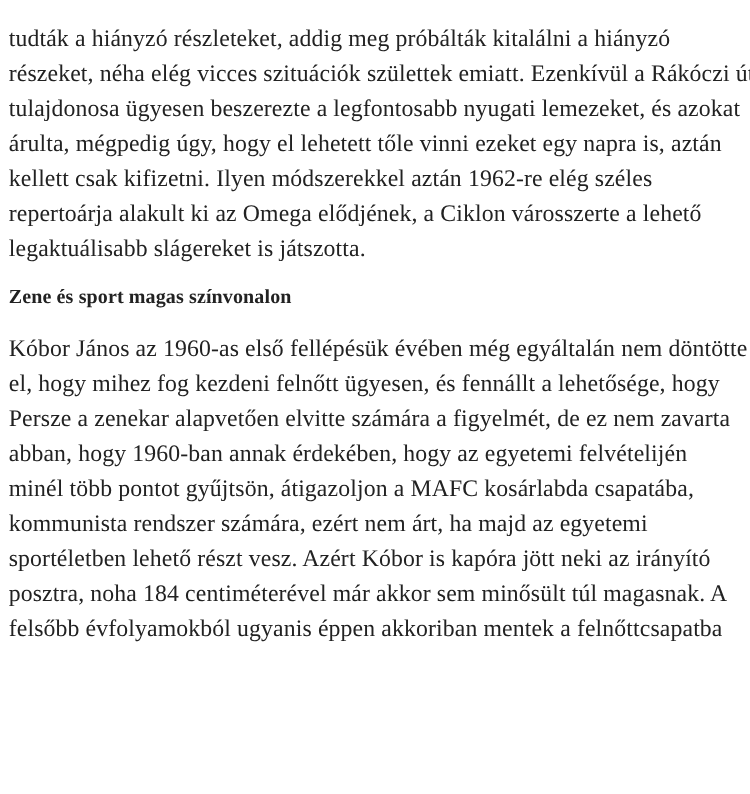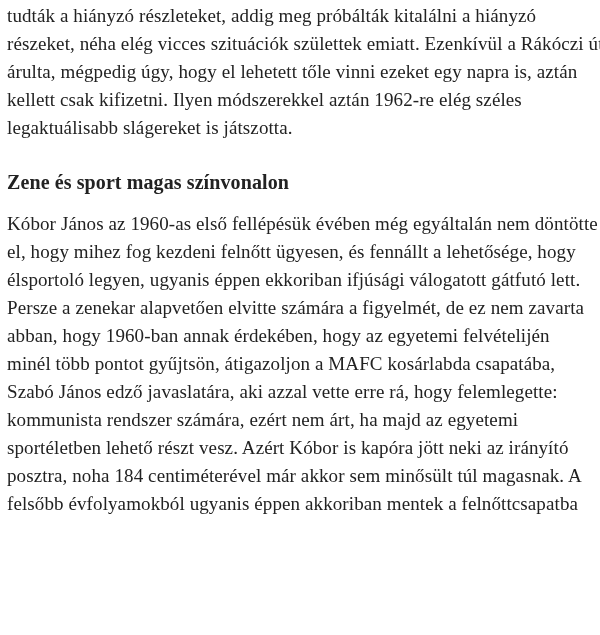--- a/index.html
+++ b/index.html
@@ -5,64 +5,64 @@
   * { margin: 0; padding: 0; box-sizing: border-box; }
   html, body {
     width: 600px;
     height: 635px;
     background: #ffffff;
     overflow: hidden;
   }
   .article {
     width: 600px;
     height: 635px;
-    padding: 2px 0 0 7px;
+    padding: 18px 0 0 7px;
     font-family: "Liberation Serif", "DejaVu Serif", serif;
     color: #222222;
   }
   .para .line {
     font-size: 19px;
     line-height: 28px;
     white-space: nowrap;
     letter-spacing: 0.1px;
   }
   .section-heading {
-    font-size: 20px;
+    font-size: 16px;
     line-height: 28px;
     font-weight: 700;
-    margin-top: 26px;
+    margin-top: 10px;
     white-space: nowrap;
     letter-spacing: 0.1px;
   }
   .para-2 {
     margin-top: 14px;
   }
 </style>
 </head>
 <body>
 
 <div class="article">
 
   <div class="para para-1">
     <div class="line">tudták a hiányzó részleteket, addig meg próbálták kitalálni a hiányzó</div>
     <div class="line">részeket, néha elég vicces szituációk születtek emiatt. Ezenkívül a Rákóczi út</div>
+    <div class="line">tulajdonosa ügyesen beszerezte a legfontosabb nyugati lemezeket, és azokat</div>
     <div class="line">árulta, mégpedig úgy, hogy el lehetett tőle vinni ezeket egy napra is, aztán</div>
     <div class="line">kellett csak kifizetni. Ilyen módszerekkel aztán 1962-re elég széles</div>
+    <div class="line">repertoárja alakult ki az Omega elődjének, a Ciklon városszerte a lehető</div>
     <div class="line">legaktuálisabb slágereket is játszotta.</div>
   </div>
 
   <h2 class="section-heading">Zene és sport magas színvonalon</h2>
 
   <div class="para para-2">
     <div class="line">Kóbor János az 1960-as első fellépésük évében még egyáltalán nem döntötte</div>
     <div class="line">el, hogy mihez fog kezdeni felnőtt ügyesen, és fennállt a lehetősége, hogy</div>
-    <div class="line">élsportoló legyen, ugyanis éppen ekkoriban ifjúsági válogatott gátfutó lett.</div>
     <div class="line">Persze a zenekar alapvetően elvitte számára a figyelmét, de ez nem zavarta</div>
     <div class="line">abban, hogy 1960-ban annak érdekében, hogy az egyetemi felvételijén</div>
     <div class="line">minél több pontot gyűjtsön, átigazoljon a MAFC kosárlabda csapatába,</div>
-    <div class="line">Szabó János edző javaslatára, aki azzal vette erre rá, hogy felemlegette:</div>
     <div class="line">kommunista rendszer számára, ezért nem árt, ha majd az egyetemi</div>
     <div class="line">sportéletben lehető részt vesz. Azért Kóbor is kapóra jött neki az irányító</div>
     <div class="line">posztra, noha 184 centiméterével már akkor sem minősült túl magasnak. A</div>
     <div class="line">felsőbb évfolyamokból ugyanis éppen akkoriban mentek a felnőttcsapatba</div>
   </div>
 
 </div>
 
 </body></html>

